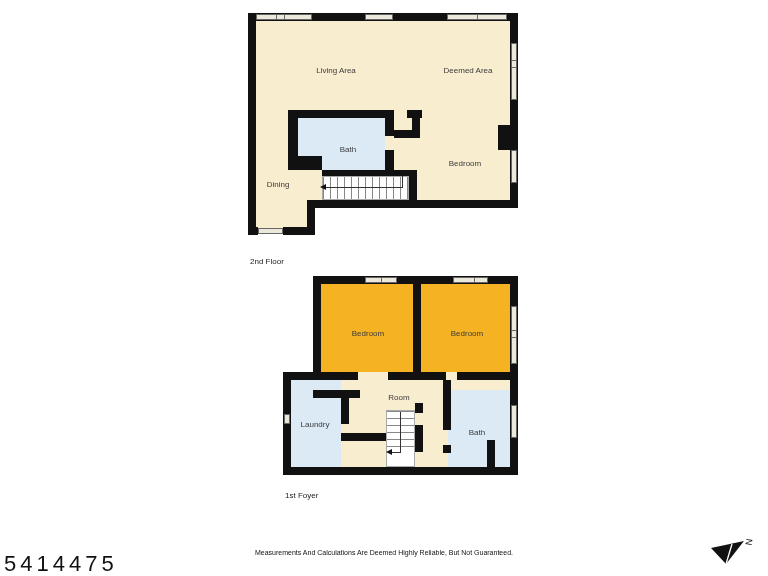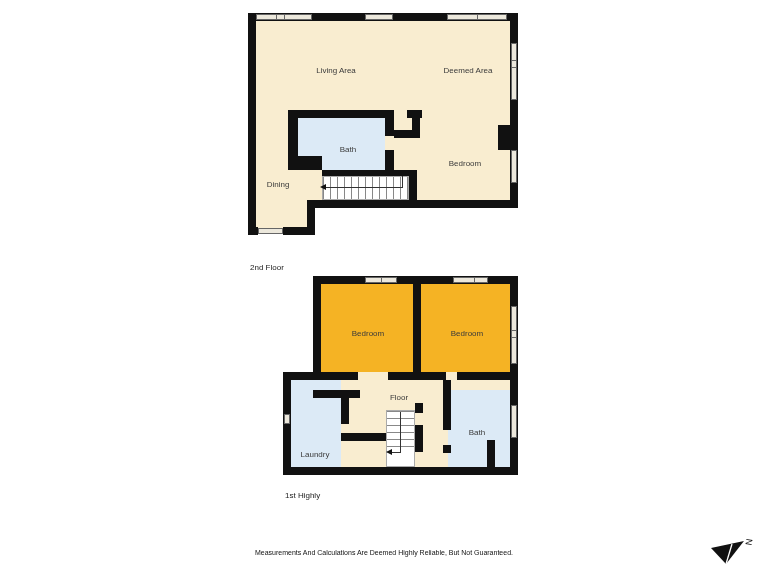--- a/index.html
+++ b/index.html
@@ -68,21 +68,21 @@
     </div>
     <div class="runline" style="left:326px;top:187px;width:76px;height:1px"></div>
     <div class="runline" style="left:402px;top:176px;width:1px;height:12px"></div>
     <div class="arrow-left" style="left:320px;top:184px"></div>
 
     <span class="plan-label" style="left:336px;top:70px">Living Area</span>
     <span class="plan-label" style="left:468px;top:70px">Deemed Area</span>
     <span class="plan-label" style="left:348px;top:149px">Bath</span>
     <span class="plan-label" style="left:465px;top:163px">Bedroom</span>
     <span class="plan-label" style="left:278px;top:184px">Dining</span>
-    <span class="floor-caption" style="left:250px;top:263px">2nd Floor</span>
+    <span class="floor-caption" style="left:250px;top:257px">2nd Floor</span>
   </div>
 
   <div>
 
     <div class="fill" style="left:291px;top:372px;width:219px;height:95px;background:var(--floor)"></div>
     <div class="fill" style="left:321px;top:284px;width:92px;height:88px;background:var(--bedroom)"></div>
     <div class="fill" style="left:421px;top:284px;width:89px;height:88px;background:var(--bedroom)"></div>
     <div class="fill" style="left:291px;top:380px;width:50px;height:87px;background:var(--bath)"></div>
     <div class="fill" style="left:448px;top:390px;width:62px;height:77px;background:var(--bath)"></div>
 
@@ -118,26 +118,27 @@
 
     <div class="stairs" style="left:386px;top:410px;width:29px;height:57px">
       <div class="treads-h"></div>
     </div>
     <div class="runline" style="left:400px;top:412px;width:1px;height:41px"></div>
     <div class="runline" style="left:390px;top:452px;width:11px;height:1px"></div>
     <div class="arrow-left" style="left:386px;top:449px"></div>
 
     <span class="plan-label" style="left:368px;top:333px">Bedroom</span>
     <span class="plan-label" style="left:467px;top:333px">Bedroom</span>
-    <span class="plan-label" style="left:399px;top:397px">Floor</span>
-    <span class="plan-label" style="left:315px;top:454px">Laundry</span>
+    <span class="plan-label" style="left:399px;top:397px">Room</span>
+    <span class="plan-label" style="left:315px;top:424px">Laundry</span>
     <span class="plan-label" style="left:477px;top:432px">Bath</span>
-    <span class="floor-caption" style="left:285px;top:491px">1st Highly</span>
+    <span class="floor-caption" style="left:285px;top:491px">1st Foyer</span>
   </div>
 
+  <div class="listing-id">5414475</div>
   <div class="disclaimer">Measurements And Calculations Are Deemed Highly Reliable, But Not Guaranteed.</div>
 
   <svg class="compass" width="54" height="38" viewBox="0 0 54 38">
     <polygon points="5,15 38,8 20,31" fill="#111"></polygon>
     <line x1="20" y1="31" x2="26" y2="11" stroke="#fff" stroke-width="1.3"></line>
     <text x="41" y="13" font-size="9" fill="#111" font-family="Liberation Sans, sans-serif" transform="rotate(100 44 9)">N</text>
   </svg>
 
 </div>
 

